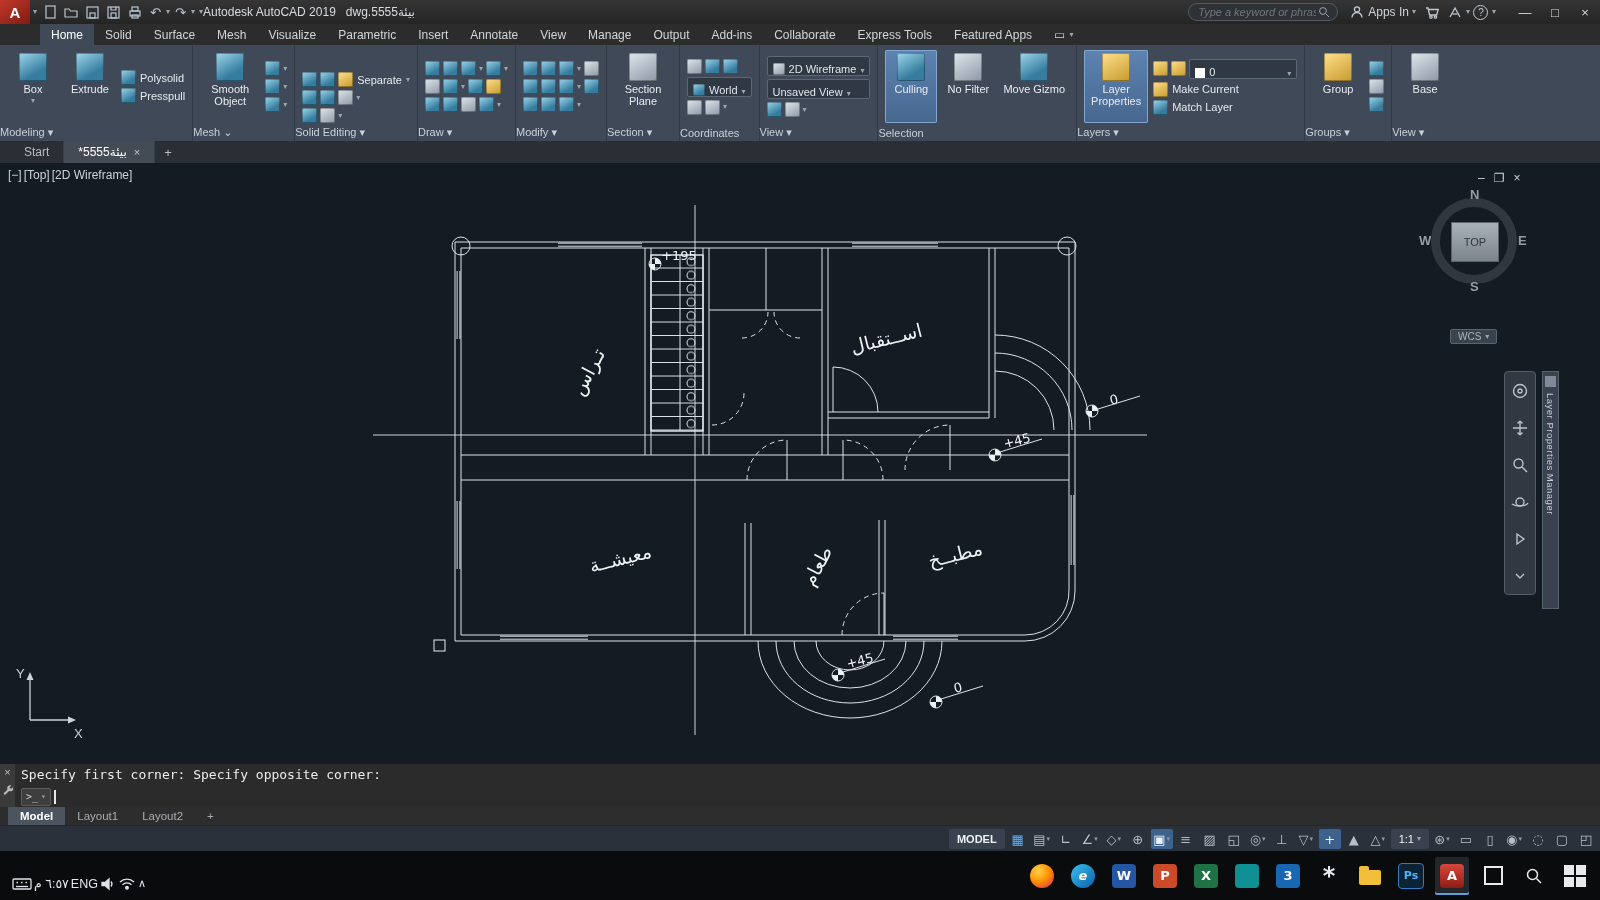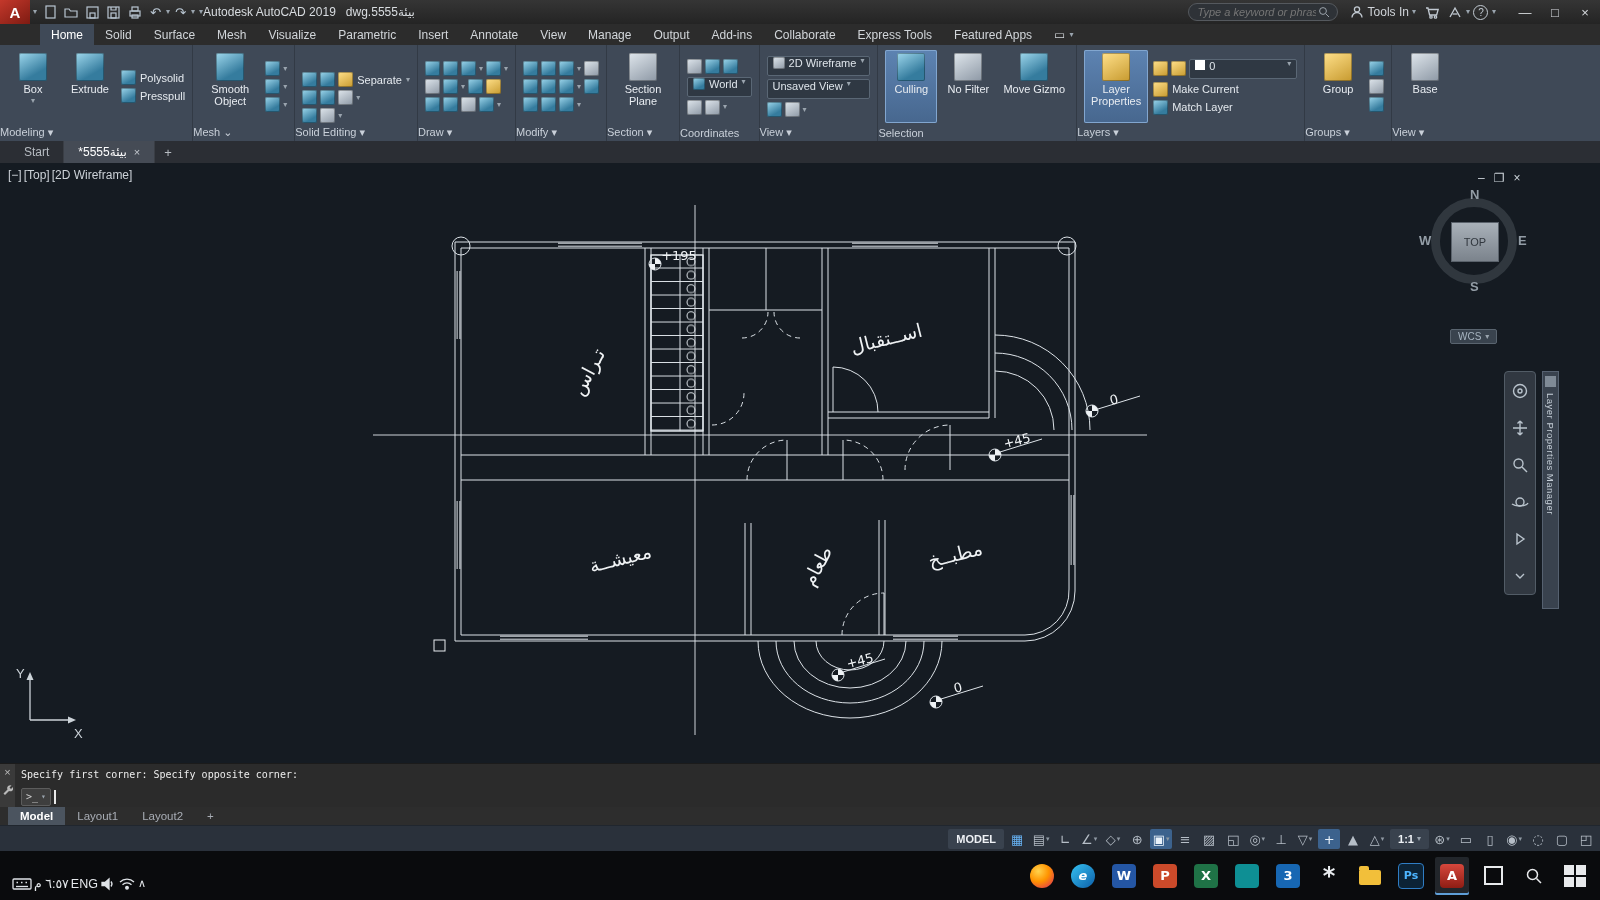--- a/index.html
+++ b/index.html
@@ -36,21 +36,21 @@
        box-shadow:inset 0 0 0 1px rgba(0,0,0,.3);flex:none}
   .icb.gold{background:linear-gradient(150deg,#ffe08a,#c79a2f)}
   .icb.gray{background:linear-gradient(150deg,#dfe6ec,#8d98a5)}
   .ics{width:15px;height:15px;border-radius:2px;background:linear-gradient(150deg,#9ed7ec,#357c9e 70%);
        box-shadow:inset 0 0 0 1px rgba(0,0,0,.3);flex:none;display:inline-block}
   .ics.gold{background:linear-gradient(150deg,#ffe08a,#c79a2f)}
   .ics.gray{background:linear-gradient(150deg,#dfe6ec,#8d98a5)}
   .col{display:flex;flex-direction:column;gap:3px;justify-content:flex-start}
   .row{display:flex;align-items:center;gap:3px}
   .rsm{display:flex;align-items:center;gap:4px;font-size:11px;color:#e4e9ee;white-space:nowrap}
-  .chip{display:flex;align-items:flex-start;gap:4px;background:#2f3843;border:1px solid #5a6775;border-radius:2px;
+  .chip{display:flex;align-items:flex-end;gap:4px;background:#2f3843;border:1px solid #5a6775;border-radius:2px;
         padding:0 5px;font-size:11px;color:#dfe5eb;height:18px;white-space:nowrap}
   .lay-sq{width:10px;height:10px;background:#fff;flex:none}
   
   #ftabs{left:0;top:141px;width:1600px;height:22px;background:#2b2e34;display:flex;align-items:stretch;padding-left:10px;box-sizing:border-box}
   .ftab{display:flex;align-items:center;gap:7px;padding:0 14px;font-size:12px;color:#b7bcc2;border-right:1px solid #3a3e45}
   .ftab.active{background:#454b55;color:#fff}
   .ftab .x{color:#c3c8ce;font-size:11px}
   .ftab-plus{display:flex;align-items:center;padding:0 9px;color:#b7bcc2;font-size:13px}
   
   #canvas{left:0;top:163px;width:1600px;height:600px;background:#151b22;overflow:hidden}
@@ -76,21 +76,21 @@
   .palette .pbox{width:11px;height:11px;background:#7f8a96;flex:none}
   .palette .ptitle{writing-mode:vertical-rl;font-size:9.5px;color:#c6cfd8;letter-spacing:.5px;white-space:nowrap}
   
   .ucs{position:absolute;left:4px;top:495px}
   
   #cmd{left:0;top:763px;width:1600px;height:44px;background:#2b2b2b;border-top:1px solid #1b1b1b}
   .cmd-side{position:absolute;left:0;top:0;width:15px;height:44px;background:#3a3a3a;display:flex;flex-direction:column;
             align-items:center;gap:6px;padding-top:3px;box-sizing:border-box}
   .cmd-x{color:#bdbdbd;font-size:11px;line-height:1}
   .cmd-hist{position:absolute;left:21px;top:2px;height:18px;line-height:18px;font-family:"DejaVu Sans Mono",monospace;
-            font-size:10px;color:#ececec;white-space:pre}
+            font-size:13px;color:#ececec;white-space:pre}
   .cmd-inrow{position:absolute;left:21px;top:23px;height:19px;display:flex;align-items:center;gap:3px}
   .cmd-chip{display:flex;align-items:center;gap:3px;background:#3e3e3e;border:1px solid #5c5c5c;border-radius:2px;
             padding:0 4px;height:16px;color:#cfcfcf;font-family:"DejaVu Sans Mono",monospace;font-size:10px}
   .caret-bar{width:2px;height:14px;background:#e8e8e8}
   
   #ltabs{left:0;top:807px;width:1600px;height:18px;background:#2d2d2d;display:flex;align-items:stretch;padding-left:8px;box-sizing:border-box;font-size:11.5px}
   .ltab{display:flex;align-items:center;padding:0 12px;color:#a8adb5}
   .ltab.active{background:#4b545f;color:#fff;font-weight:bold}
   
   #sbar{left:0;top:825px;width:1600px;height:26px;background:#2a313b;border-top:1px solid #20262e}
@@ -177,21 +177,21 @@
           <circle cx="5" cy="5" r="3.4"></circle>
           <path d="M8 8 L11 11"></path>
         </svg>
     </div>
     <span class="tb-ic">
         <svg width="14" height="14">
           <circle cx="7" cy="4.4" r="2.6"></circle>
           <path d="M2 12.5 a5 5 0 0 1 10 0"></path>
         </svg>
       </span>
-    <span style="font-size:12px;color:#cfd3d8">Tools In</span>
+    <span style="font-size:12px;color:#cfd3d8">Apps In</span>
     <span class="car" style="margin:0 6px 0 3px">▾</span>
     <span class="tb-ic">
         <svg width="15" height="13">
           <path d="M1 2 h2 l1.6 7 h7 l1.6-5.5 H4"></path>
           <circle cx="6" cy="11" r="1.2"></circle>
           <circle cx="10.5" cy="11" r="1.2"></circle>
         </svg>
       </span>
     <span class="tb-ic">
         <svg width="14" height="13">
@@ -719,21 +719,21 @@
       <span class="sico onbg">▣<span class="car">▾</span></span>
       <span class="sico">≡</span>
       <span class="sico">▨</span>
       <span class="sico">◱</span>
       <span class="sico">◎<span class="car">▾</span></span>
       <span class="sico">⊥</span>
       <span class="sico">▽<span class="car">▾</span></span>
       <span class="sico onbg">+</span>
       <span class="sico">▲</span>
       <span class="sico">△<span class="car">▾</span></span>
-      <span class="schip" style="font-weight:bold">
+      <span class="schip" style="font-weight:normal">
           <span>1:1</span>
           <span class="car">▾</span>
         </span>
       <span class="sico">⊛<span class="car">▾</span></span>
       <span class="sico">▭</span>
       <span class="sico">▯</span>
       <span class="sico">◉<span class="car">▾</span></span>
       <span class="sico">◌</span>
       <span class="sico">▢</span>
       <span class="sico">◰</span>

